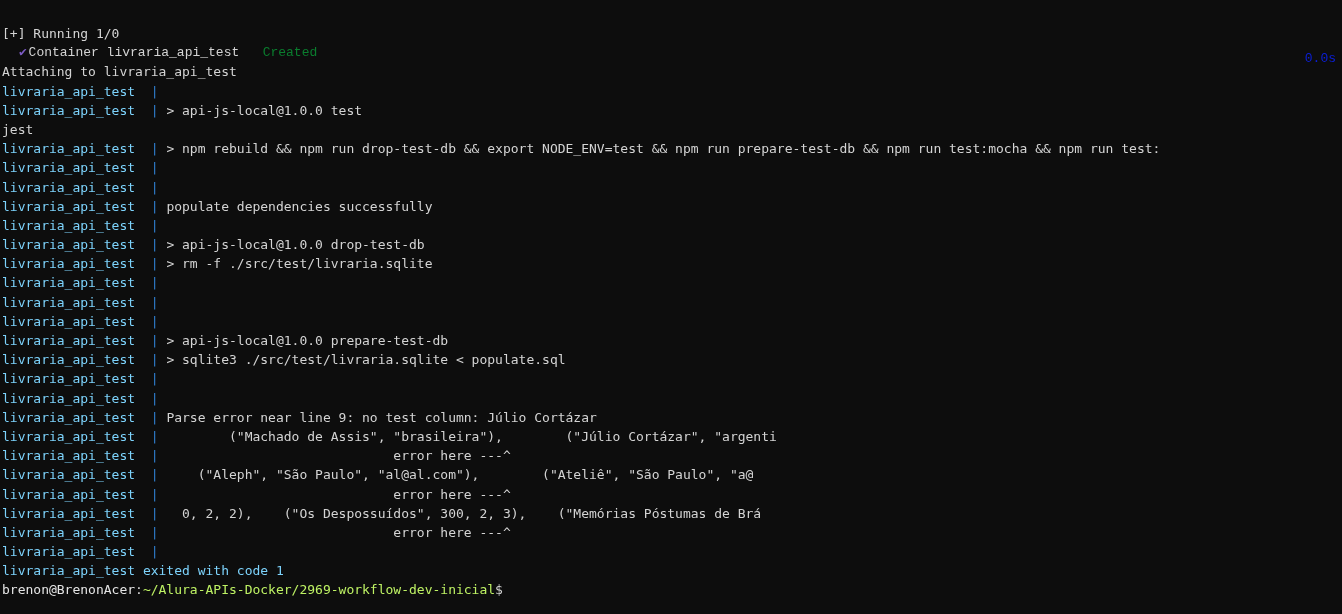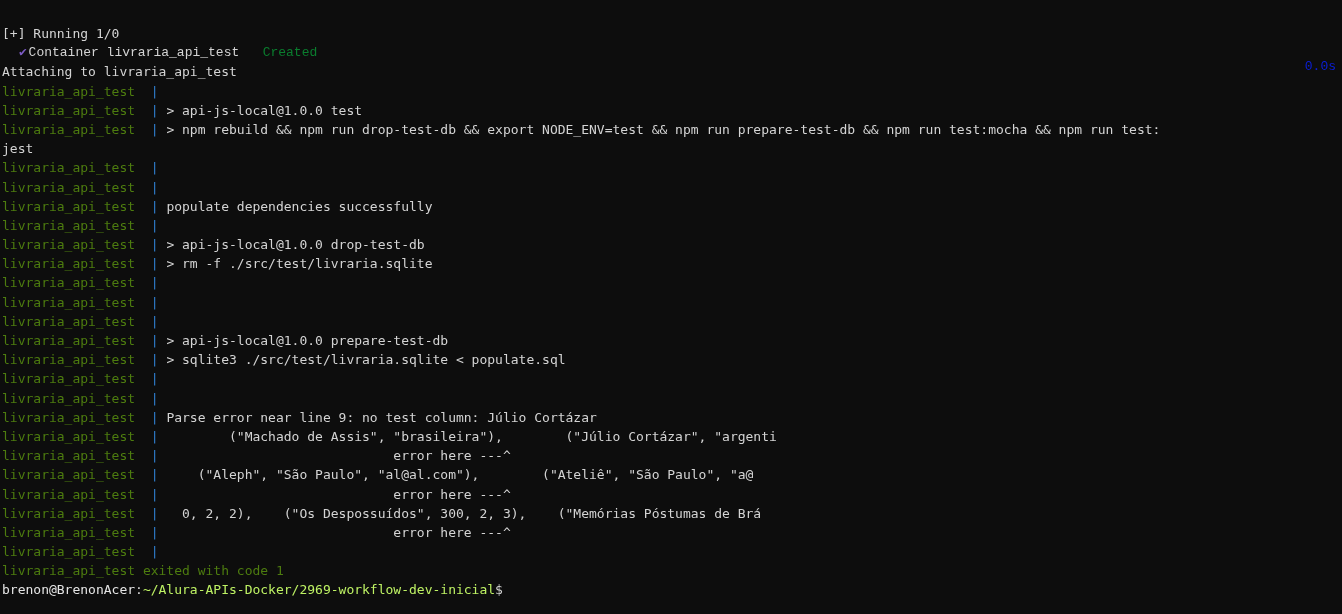--- a/index.html
+++ b/index.html
@@ -22,39 +22,39 @@
     -webkit-font-smoothing: antialiased;
   }
   .line {
     white-space: pre;
     height: 19.2px;
     display: block;
     padding-left: 2px;
   }
   .c-white   { color: #d4d4d4; }
   .c-blue    { color: #2f7fd1; }
-  .c-brblue  { color: #4d7c0f; }
+  .c-brblue  { color: #7dd3fc; }
   .c-darkgrn { color: #0a7d2e; }
   .c-purple  { color: #7d5cc6; }
   .c-dblue   { color: #0b1fd8; }
   .c-prompt-user { color: #e5e5e5; }
   .c-prompt-path { color: #bef264; }
 
   .status-row {
     display: block;
     white-space: pre;
     height: 19.2px;
     padding-left: 19px;
     position: relative;
     font-family: Liberation Mono, monospace;
   }
   .status-time {
     position: absolute;
     right: 6px;
-    top: 14px;
+    top: 6px;
   }
   .chk {
     display: inline-block;
     width: 9.62px;
     text-align: left;
   }
 </style>
 </head>
 <body>
 
@@ -62,22 +62,22 @@
 
   <div class="line c-white">[+] Running 1/0</div>
 
   <div class="status-row"><span class="chk c-purple">✔</span><span class="c-white">Container livraria_api_test</span><span class="c-white">   </span><span class="c-darkgrn">Created</span><span class="status-time c-dblue">0.0s</span></div>
 
   <div class="line c-white">Attaching to livraria_api_test</div>
 
   <div id="log-body">
       <div class="line"><span class="c-brblue">livraria_api_test </span><span class="c-blue"> | </span><span class="c-white"></span></div>
       <div class="line"><span class="c-brblue">livraria_api_test </span><span class="c-blue"> | </span><span class="c-white">&gt; api-js-local@1.0.0 test</span></div>
+      <div class="line c-white">jest</div>
       <div class="line"><span class="c-brblue">livraria_api_test </span><span class="c-blue"> | </span><span class="c-white">&gt; npm rebuild &amp;&amp; npm run drop-test-db &amp;&amp; export NODE_ENV=test &amp;&amp; npm run prepare-test-db &amp;&amp; npm run test:mocha &amp;&amp; npm run test:</span></div>
-      <div class="line c-white">jest</div>
       <div class="line"><span class="c-brblue">livraria_api_test </span><span class="c-blue"> | </span><span class="c-white"></span></div>
       <div class="line"><span class="c-brblue">livraria_api_test </span><span class="c-blue"> | </span><span class="c-white"></span></div>
       <div class="line"><span class="c-brblue">livraria_api_test </span><span class="c-blue"> | </span><span class="c-white">populate dependencies successfully</span></div>
       <div class="line"><span class="c-brblue">livraria_api_test </span><span class="c-blue"> | </span><span class="c-white"></span></div>
       <div class="line"><span class="c-brblue">livraria_api_test </span><span class="c-blue"> | </span><span class="c-white">&gt; api-js-local@1.0.0 drop-test-db</span></div>
       <div class="line"><span class="c-brblue">livraria_api_test </span><span class="c-blue"> | </span><span class="c-white">&gt; rm -f ./src/test/livraria.sqlite</span></div>
       <div class="line"><span class="c-brblue">livraria_api_test </span><span class="c-blue"> | </span><span class="c-white"></span></div>
       <div class="line"><span class="c-brblue">livraria_api_test </span><span class="c-blue"> | </span><span class="c-white"></span></div>
       <div class="line"><span class="c-brblue">livraria_api_test </span><span class="c-blue"> | </span><span class="c-white"></span></div>
       <div class="line"><span class="c-brblue">livraria_api_test </span><span class="c-blue"> | </span><span class="c-white">&gt; api-js-local@1.0.0 prepare-test-db</span></div>

